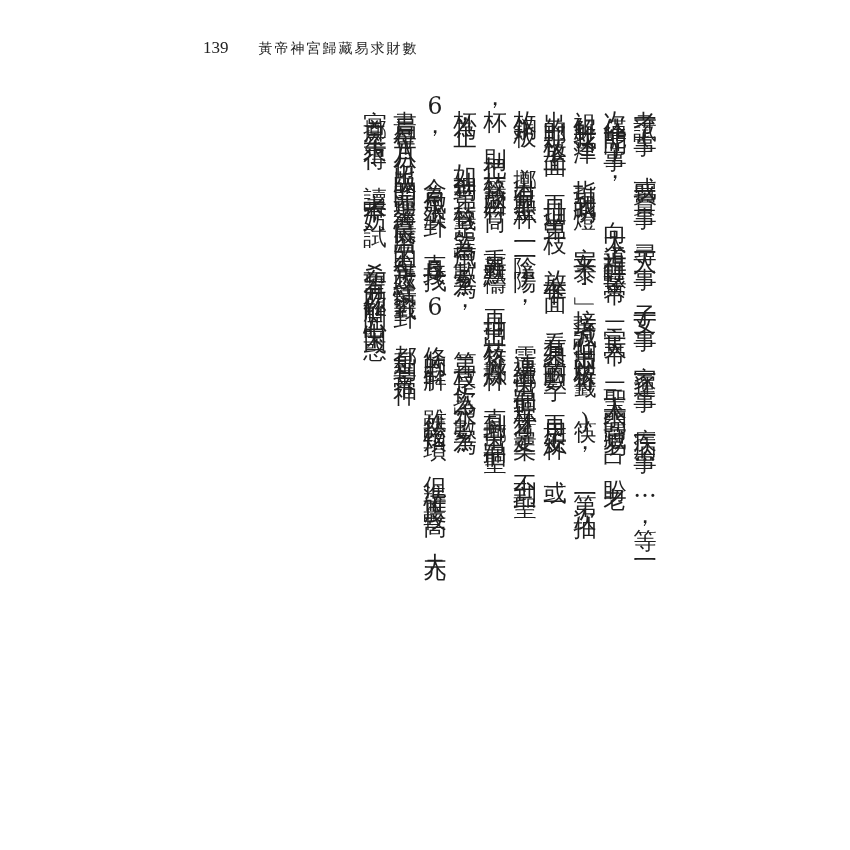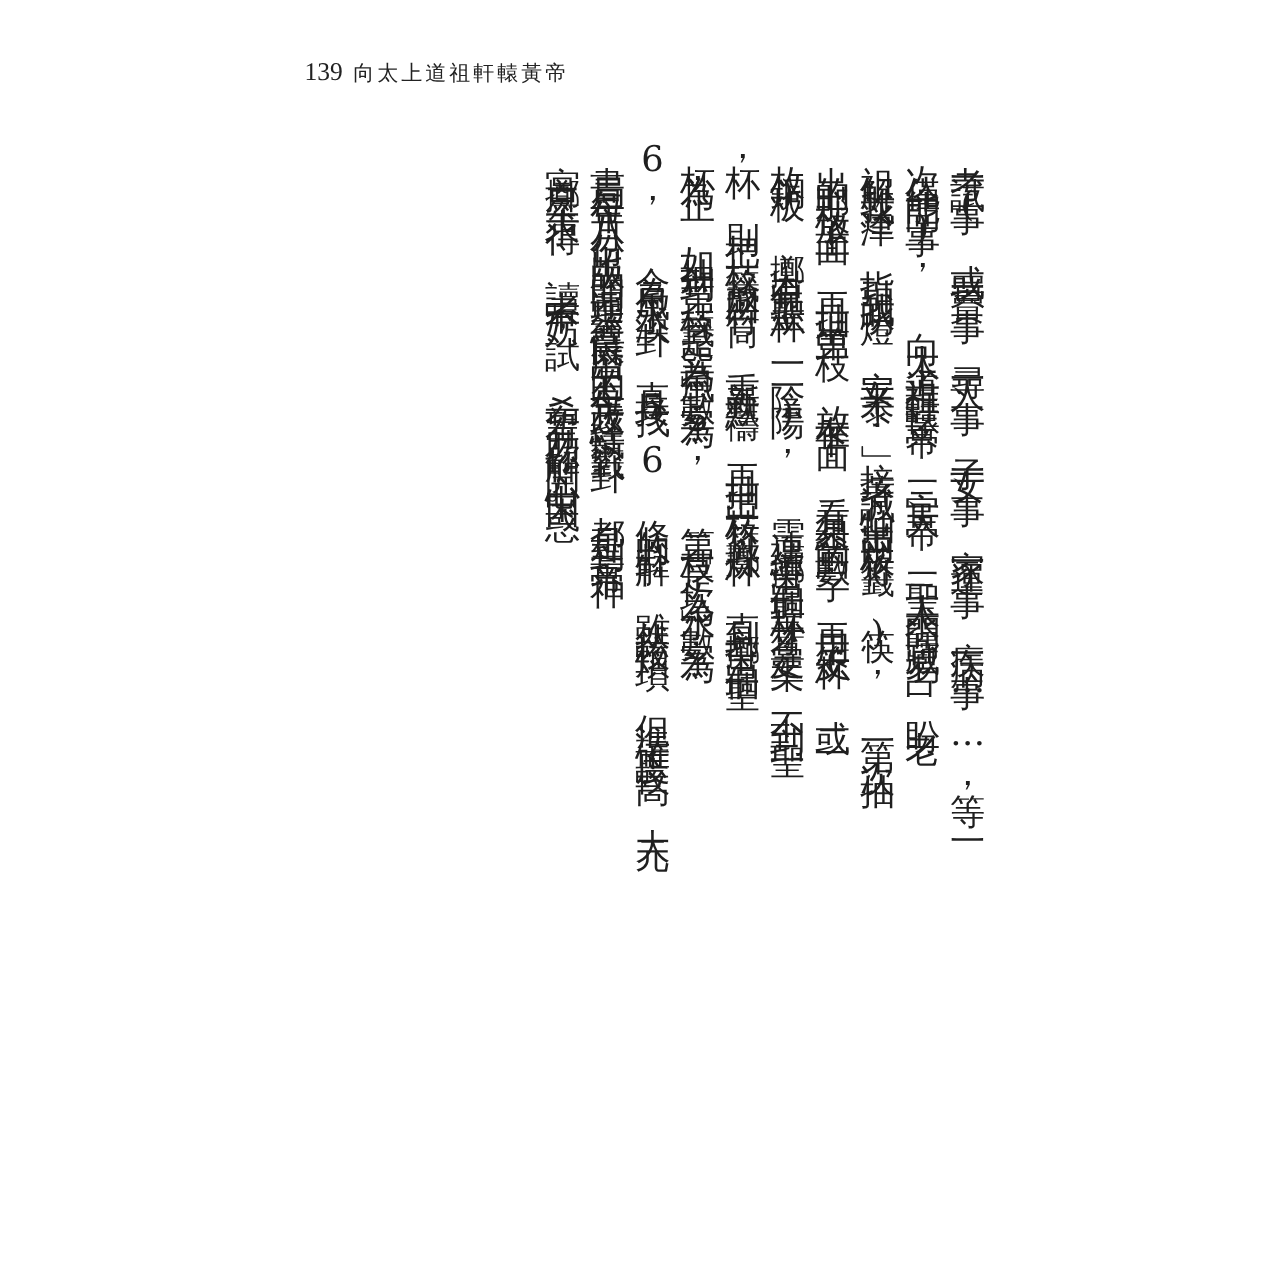--- a/index.html
+++ b/index.html
@@ -22,21 +22,21 @@
       height: 20px;
       display: flex;
       align-items: baseline;
       white-space: nowrap;
     }
     .page-number {
       font-family: "Liberation Serif", "DejaVu Serif", serif;
       font-size: 17px;
       letter-spacing: 0px;
       color: #222;
-      margin-right: 7px;
+      margin-right: 30px;
     }
     .book-title {
       font-size: 14px;
       letter-spacing: 2px;
       color: #222;
     }
     .body-text {
       position: absolute;
       left: 360px;
       top: 92px;
@@ -53,21 +53,21 @@
     .col {
       display: block;
       white-space: nowrap;
     }
   </style>
 </head>
 <body>
 
 <div class="running-header">
   <span class="page-number">139</span>
-  <span class="book-title">向太上道祖軒轅黃帝</span>
+  <span class="book-title">黃帝神宮歸藏易求財數</span>
 </div>
 
 <div class="body-text">
   <span class="col">考試一事(或買賣一事、尋人一事、子女一事、家運一事、疾病一事……等，一</span>
   <span class="col">次僅能問一事)，向太上道祖軒轅黃帝、三官大帝、三聖人求問歸藏易占，盼老</span>
   <span class="col">祖解我迷津，指引我明燈，安平泰！」接著誠心抽出兩枝竹籤(筷)，第一次抽</span>
   <span class="col">出的那枝放上面，再抽出第二枝，放在下面，看其組合的數字，再用筊杯(或二</span>
   <span class="col">枚銅板)擲出有無聖杯(一陰一陽)，需連續擲出三個聖杯才算定案，不到三聖</span>
   <span class="col">杯，則把二枝籤放回竹筒，重新默禱，再抽出二枝竹籤擲杯，直到擲出三個聖</span>
   <span class="col">杯為止，如抽到第一枝籤是「巽為風」數字為5，第二枝是「坎為水」數字為</span>

